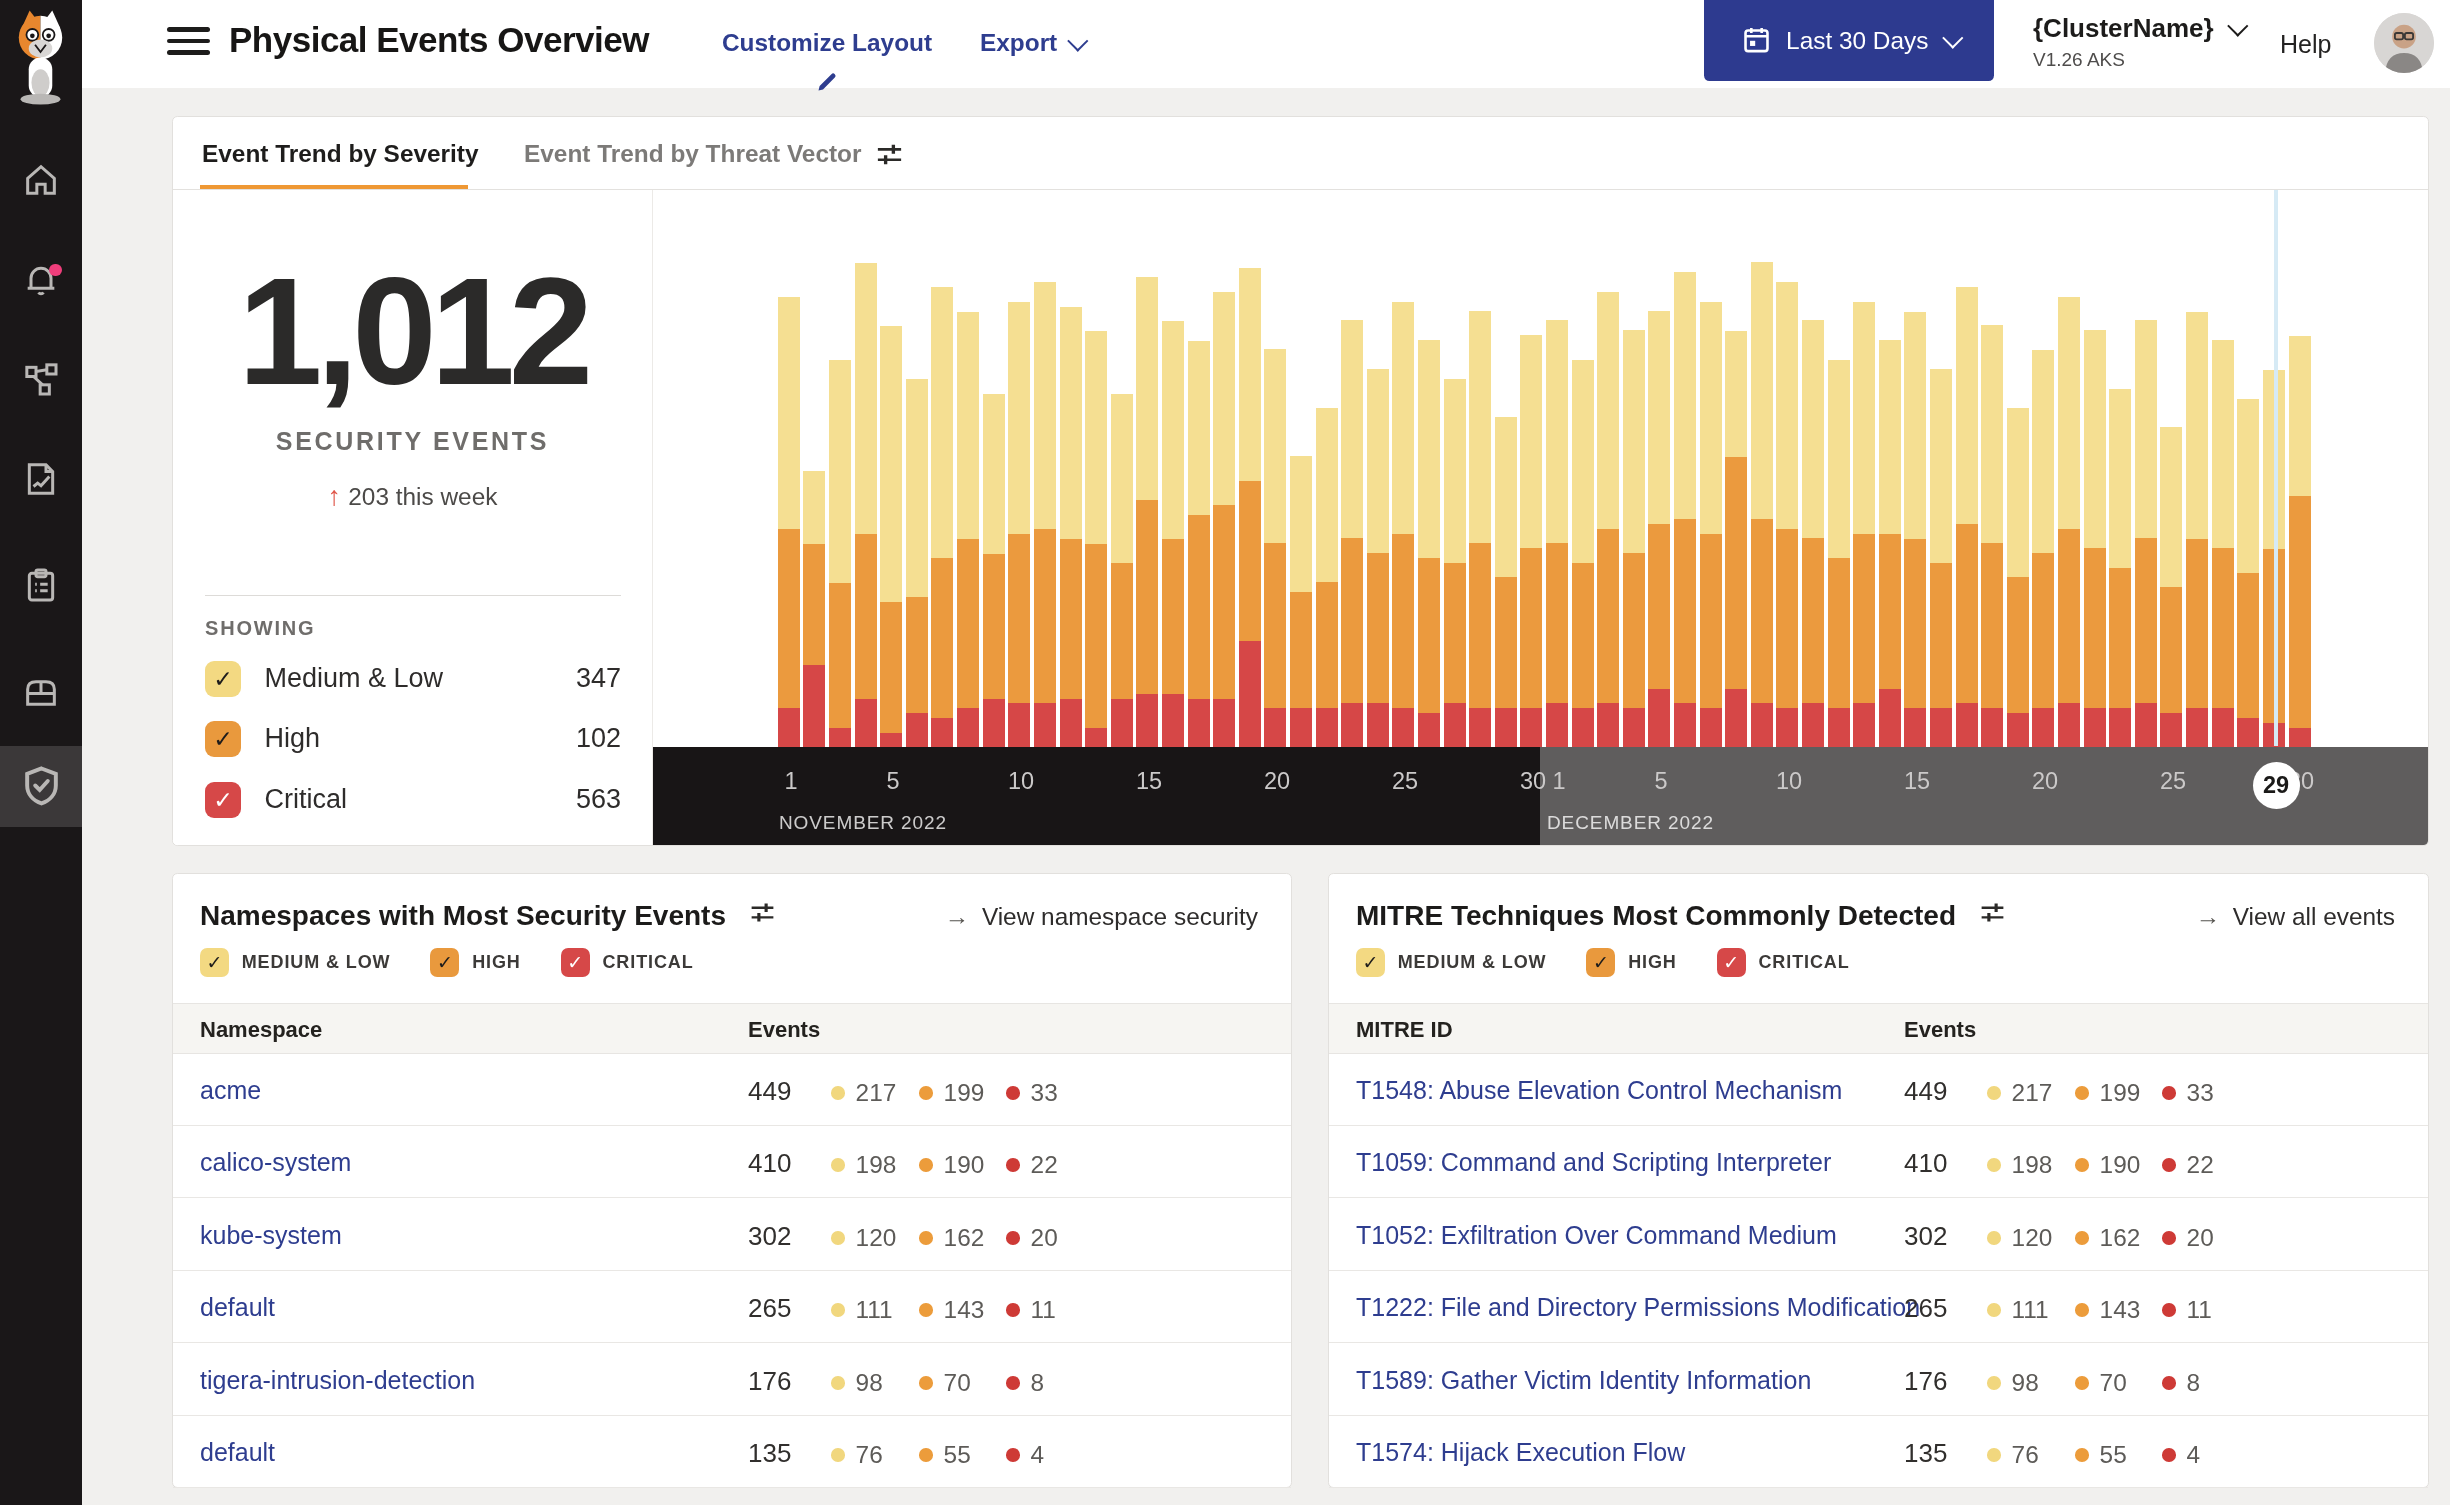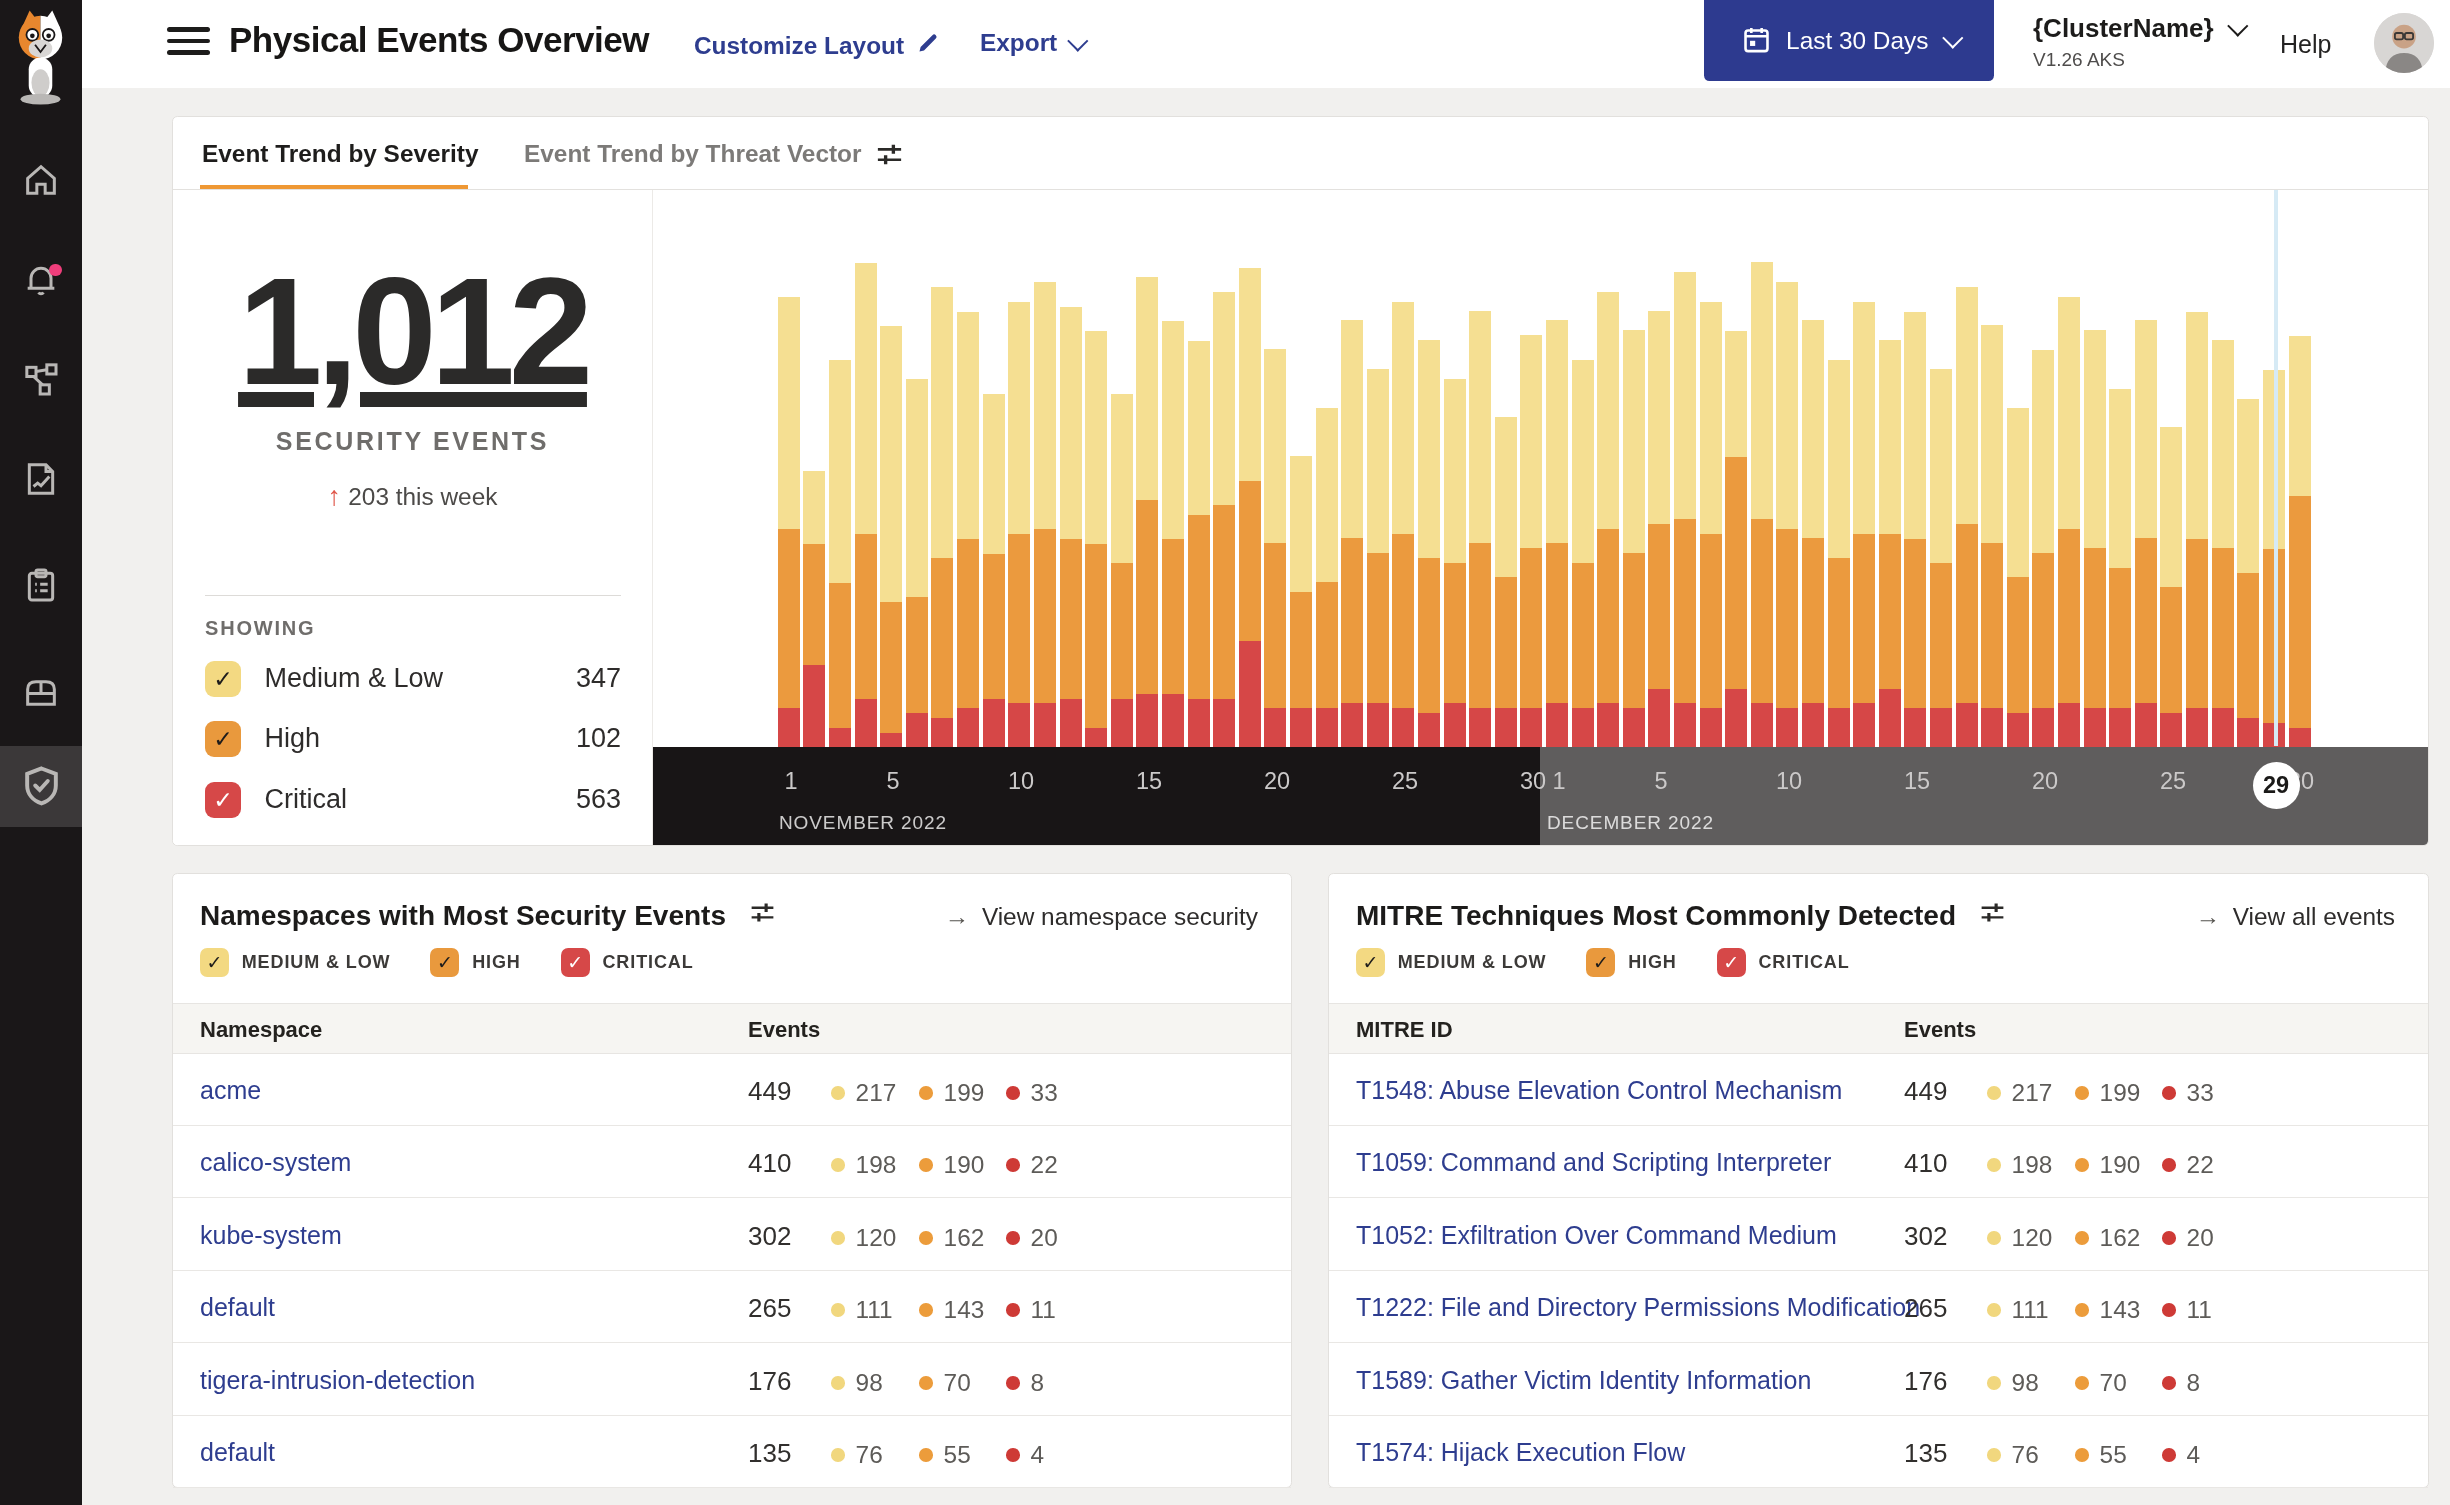--- a/index.html
+++ b/index.html
@@ -17,21 +17,21 @@
   .side-item svg { stroke:#b9b7b5; }
   .side-item.active-wrap { height:81px; background:#3b3839; }
   .bell-dot { position:absolute; top:12.7px; right:20px; width:12.7px; height:12.7px; border-radius:50%; background:#ef3e7b; }
 
   
   .header { position:absolute; left:82px; top:0; width:2368px; height:88px; background:#ffffff; z-index:4; }
   .hamburger { position:absolute; left:85px; top:27px; width:43px; height:33px; cursor:pointer; }
   .hamburger span { display:block; height:4.5px; background:#1d1c1b; border-radius:2.7px; margin-bottom:7.2px; }
   .page-title { position:absolute; left:147px; top:20px; font-size:35px; font-weight:800; color:#171615; letter-spacing:-0.5px; }
   .hdr-link { position:absolute; top:29px; font-size:24.4px; font-weight:700; color:#2e3d8f; cursor:pointer; display:flex; align-items:center; gap:11px; }
-  .customize { left:612px; }
+  .customize { left:640px;flex-direction:column; }
   .export { left:898px; }
   .chev { width:14.5px; height:14.5px; border-right:2.7px solid #2e3d8f; border-bottom:2.7px solid #2e3d8f; transform:rotate(45deg) translateY(-3.6px); }
   .date-btn { position:absolute; left:1622px; top:0; width:290px; height:81px; background:#2d3a8f; border-radius:0 0 5.4px 5.4px; display:flex; align-items:center; justify-content:center; gap:14.5px; color:#fff; cursor:pointer; }
   .date-btn .lbl { font-size:24.4px; font-weight:400; }
   .date-btn .chev { border-color:#ffffff; }
   .cluster { position:absolute; left:1951px; top:12.7px; cursor:pointer; }
   .cluster .name { font-size:26px; font-weight:700; color:#1d1c1b; display:flex; align-items:center; gap:14.5px; }
   .cluster .name .chev { border-color:#1d1c1b; }
   .cluster .ver { font-size:19px; color:#4f4d4c; margin-top:5.4px; }
   .help { position:absolute; left:2198px; top:30px; font-size:25px; color:#242322; cursor:pointer; }
@@ -47,21 +47,21 @@
   
   .tabs { position:absolute; left:0; top:0; width:100%; height:73px; border-bottom:0.9px solid #e3e1de; }
   .tab { position:absolute; top:0; height:73px; line-height:73px; font-size:24.4px; font-weight:700; cursor:pointer; }
   .tab.active { left:29px; color:#1e1d1c; }
   .tab.inactive { left:351px; color:#7c7a78; }
   .tab-underline { position:absolute; left:27px; bottom:0; width:268px; height:4.5px; background:#ef9834; }
   .sliders-btn { position:absolute; left:701px; top:22px; cursor:pointer; }
 
   
   .stats { position:absolute; left:0; top:73px; width:480px; height:657px; border-right:0.9px solid #eceae7; background:#fff; }
-  .big-number { position:absolute; left:0; top:80px; width:100%; text-align:center; font-size:152px; line-height:122px; font-weight:800; color:#2b2a29; letter-spacing:-6.3px;text-decoration:underline; }
+  .big-number { position:absolute; left:0; top:80px; width:100%; text-align:center; font-size:152px; line-height:122px; font-weight:800; color:#2b2a29; letter-spacing:-6.3px; }
   .big-label { position:absolute; left:0; top:237px; width:100%; text-align:center; font-size:25px; font-weight:700; letter-spacing:2.7px; color:#6f6d6b; }
   .delta { position:absolute; left:0; top:291px; width:100%; text-align:center; font-size:24.4px; color:#4c4a48; }
   .delta .arrow { color:#e0574a; font-size:27px; margin-right:7.2px; }
   .stats-divider { position:absolute; left:32px; top:405px; width:416px; height:0.9px; background:#dddbd8; }
   .showing { position:absolute; left:32px; top:427px; font-size:20px; font-weight:700; letter-spacing:1.8px; color:#6f6d6b; }
   .sev-row { position:absolute; left:32px; width:416px; height:43px; display:flex; align-items:center; cursor:pointer; }
   .cb { width:36px; height:36px; border-radius:9px; display:flex; align-items:center; justify-content:center; font-size:23.5px; font-weight:700; color:#1e1c1b; flex:0 0 36px; }
   .sev-label { font-size:27px; color:#2e2c2b; margin-left:23.5px; }
   .sev-count { margin-left:auto; font-size:27px; color:#2e2c2b; }
 

